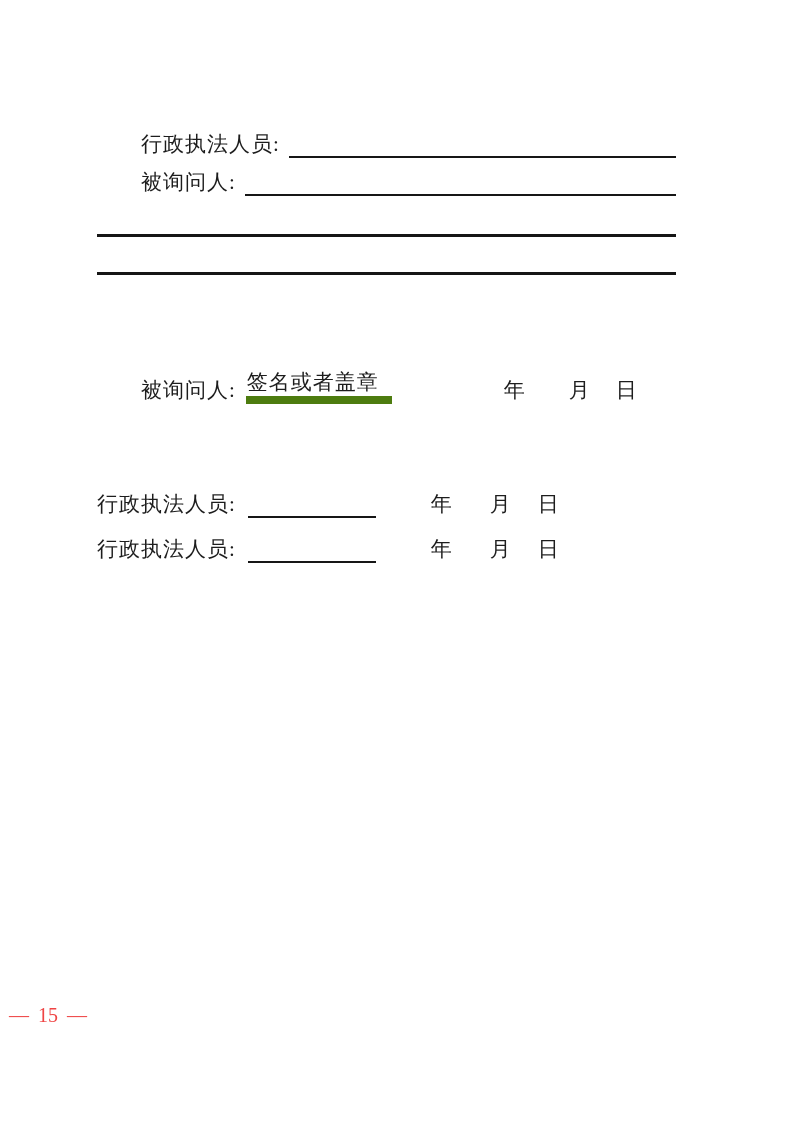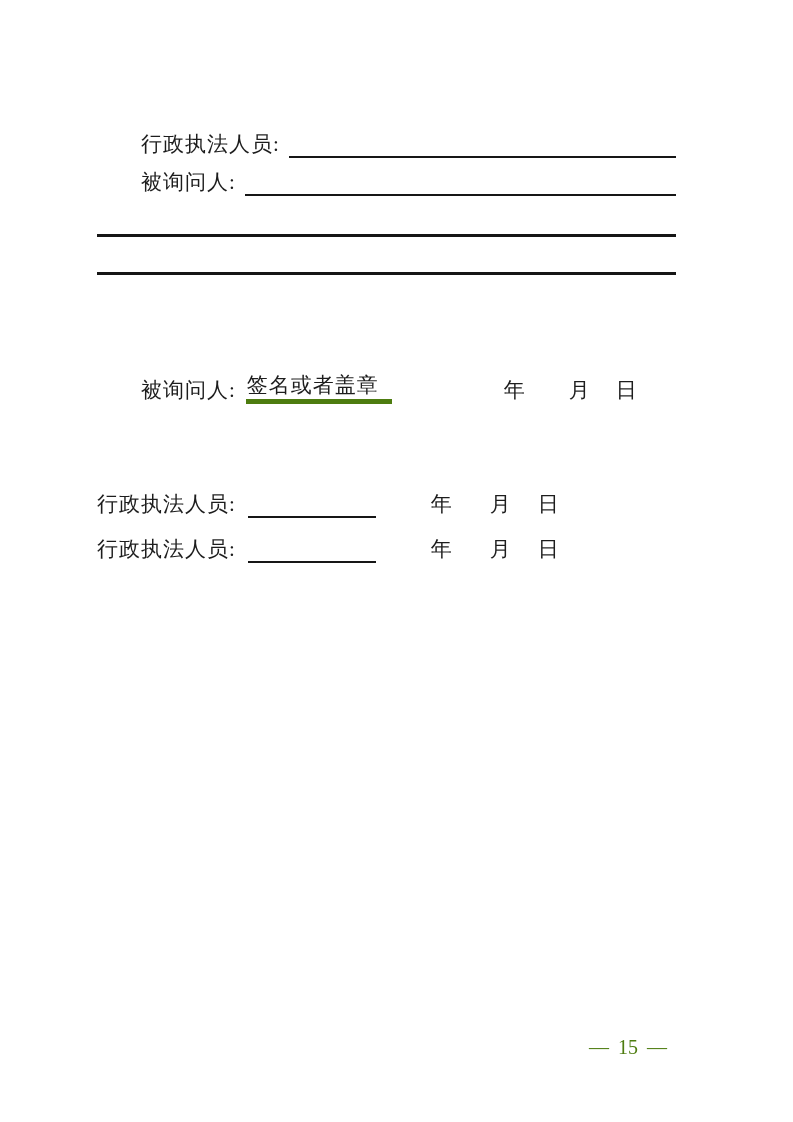--- a/index.html
+++ b/index.html
@@ -40,21 +40,21 @@
     width: 128px;
     align-self: stretch;
     border-bottom: 2px solid #161616;
     margin-left: 12px;
   }
   
   .uline-text {
     align-self: stretch;
     display: flex;
     align-items: flex-end;
-    border-bottom: 5px solid #4d7c0f;
+    border-bottom: 8px solid #4d7c0f;
     margin-left: 10px;
     padding: 0 13px 0 1px;
     letter-spacing: 1px;
   }
   
   .rule {
     position: absolute;
     left: 97px;
     width: 599px;
     height: 0;
@@ -72,25 +72,25 @@
   }
   .date-year { margin-left: 55px; }
   .date-month { margin-left: 38px; }
   .date-day { margin-left: 27px; }
   .iv-year { margin-left: 112px; }
   .iv-month { margin-left: 44px; }
   .iv-day { margin-left: 26px; }
   .footer {
     position: absolute;
     left: 0;
-    top: 1036px;
+    top: 1004px;
     width: 100%;
-    text-align: right;
+    text-align: left;
     font-size: 20px;
-    color: #4d7c0f;
+    color: #ef4444;
   }
   .footer .dash { margin: 0 9px; letter-spacing: 0; }
 </style>
 </head>
 <body>
 
 <div class="page">
 
   <div class="abs-row" style="top:130px; left:141px; width:555px;">
     <span class="label">行政执法人员:</span>

